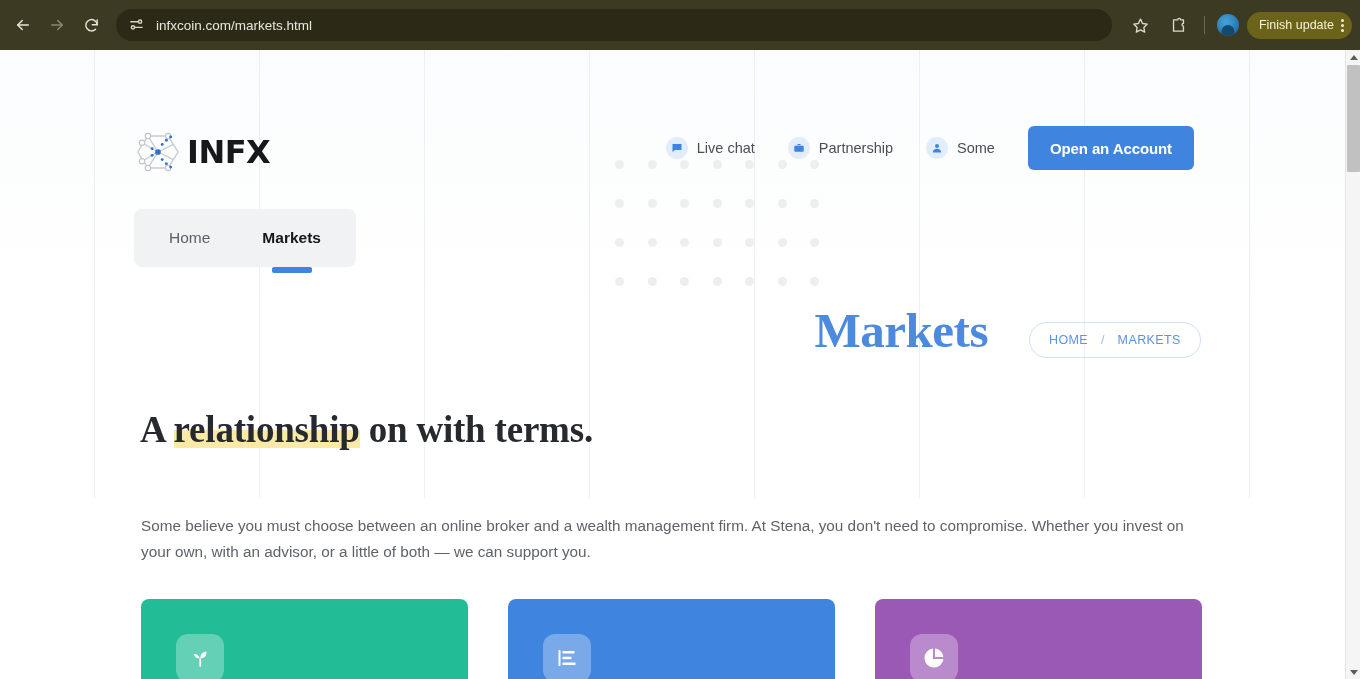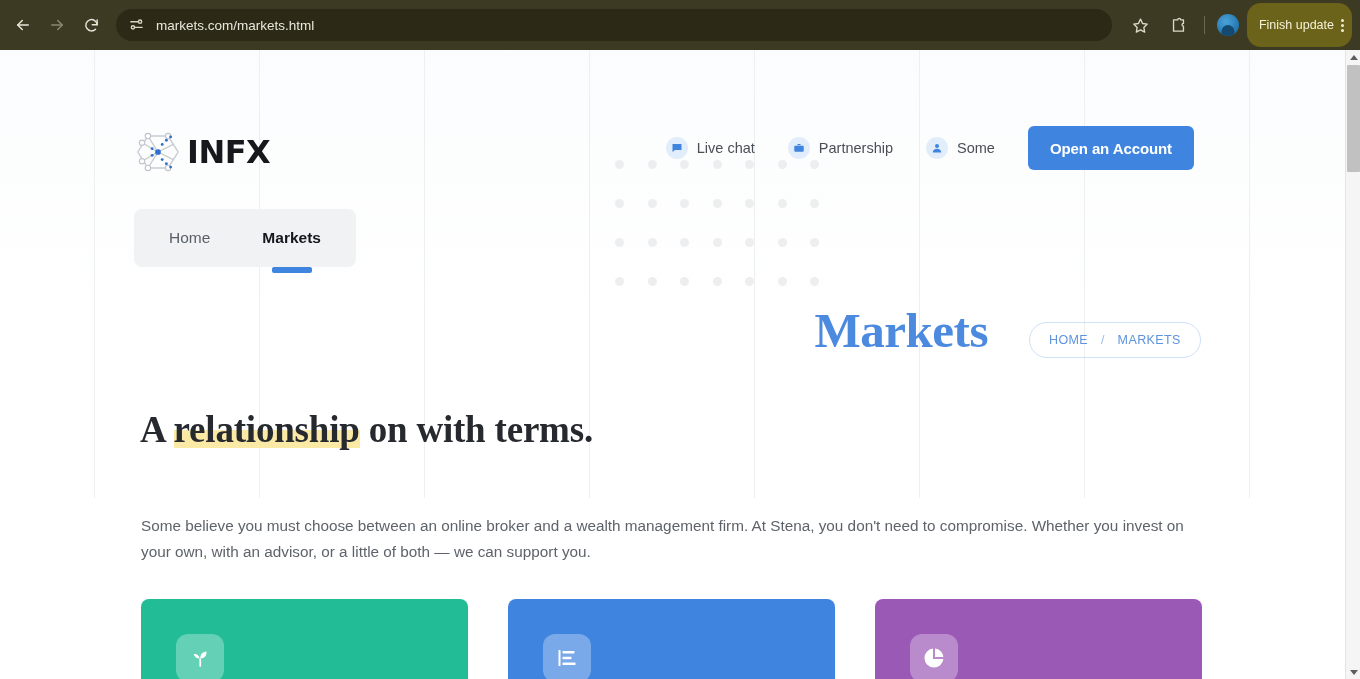--- a/index.html
+++ b/index.html
@@ -62,21 +62,21 @@
     margin: 0 6px;
     position: relative; overflow: hidden;
   }
   .avatar-chrome::after {
     content: ""; position: absolute; left: 50%; top: 52%;
     transform: translateX(-50%);
     width: 13px; height: 13px; border-radius: 50% 50% 3px 3px;
     background: #144a72;
   }
   .update-pill {
-    height: 44px;
+    height: 27px;
     background: #6b631a;
     color: #f6f2d8;
     border-radius: 14px;
     font-size: 12.5px;
     display: flex; align-items: center;
     padding: 0 8px 0 12px;
     margin-left: 2px;
     white-space: nowrap;
   }
   .kebab { display: flex; flex-direction: column; gap: 2px; margin-left: 7px; }
@@ -309,21 +309,21 @@
 
   <div class="omnibox">
     <span class="site-icon">
       <svg width="17" height="17" viewBox="0 0 24 24" fill="none" stroke="currentColor" stroke-width="2" stroke-linecap="round">
         <line x1="4" y1="8" x2="14" y2="8"></line>
           <circle cx="17" cy="8" r="2.3"></circle>
         <line x1="10" y1="16" x2="20" y2="16"></line>
           <circle cx="7" cy="16" r="2.3"></circle>
       </svg>
     </span>
-    <span class="omnibox-url">markets.com/markets.html</span>
+    <span class="omnibox-url">infxcoin.com/markets.html</span>
   </div>
 
   <div class="chrome-right">
     <div class="icon-btn">
       <svg width="17" height="17" viewBox="0 0 24 24" fill="none" stroke="currentColor" stroke-width="1.9" stroke-linejoin="round">
         <polygon points="12 3 14.9 9.2 21.5 10 16.7 14.7 17.9 21.3 12 18.2 6.1 21.3 7.3 14.7 2.5 10 9.1 9.2"></polygon>
       </svg>
     </div>
     <div class="icon-btn">
       <svg width="17" height="17" viewBox="0 0 24 24" fill="none" stroke="currentColor" stroke-width="1.9" stroke-linejoin="round">

